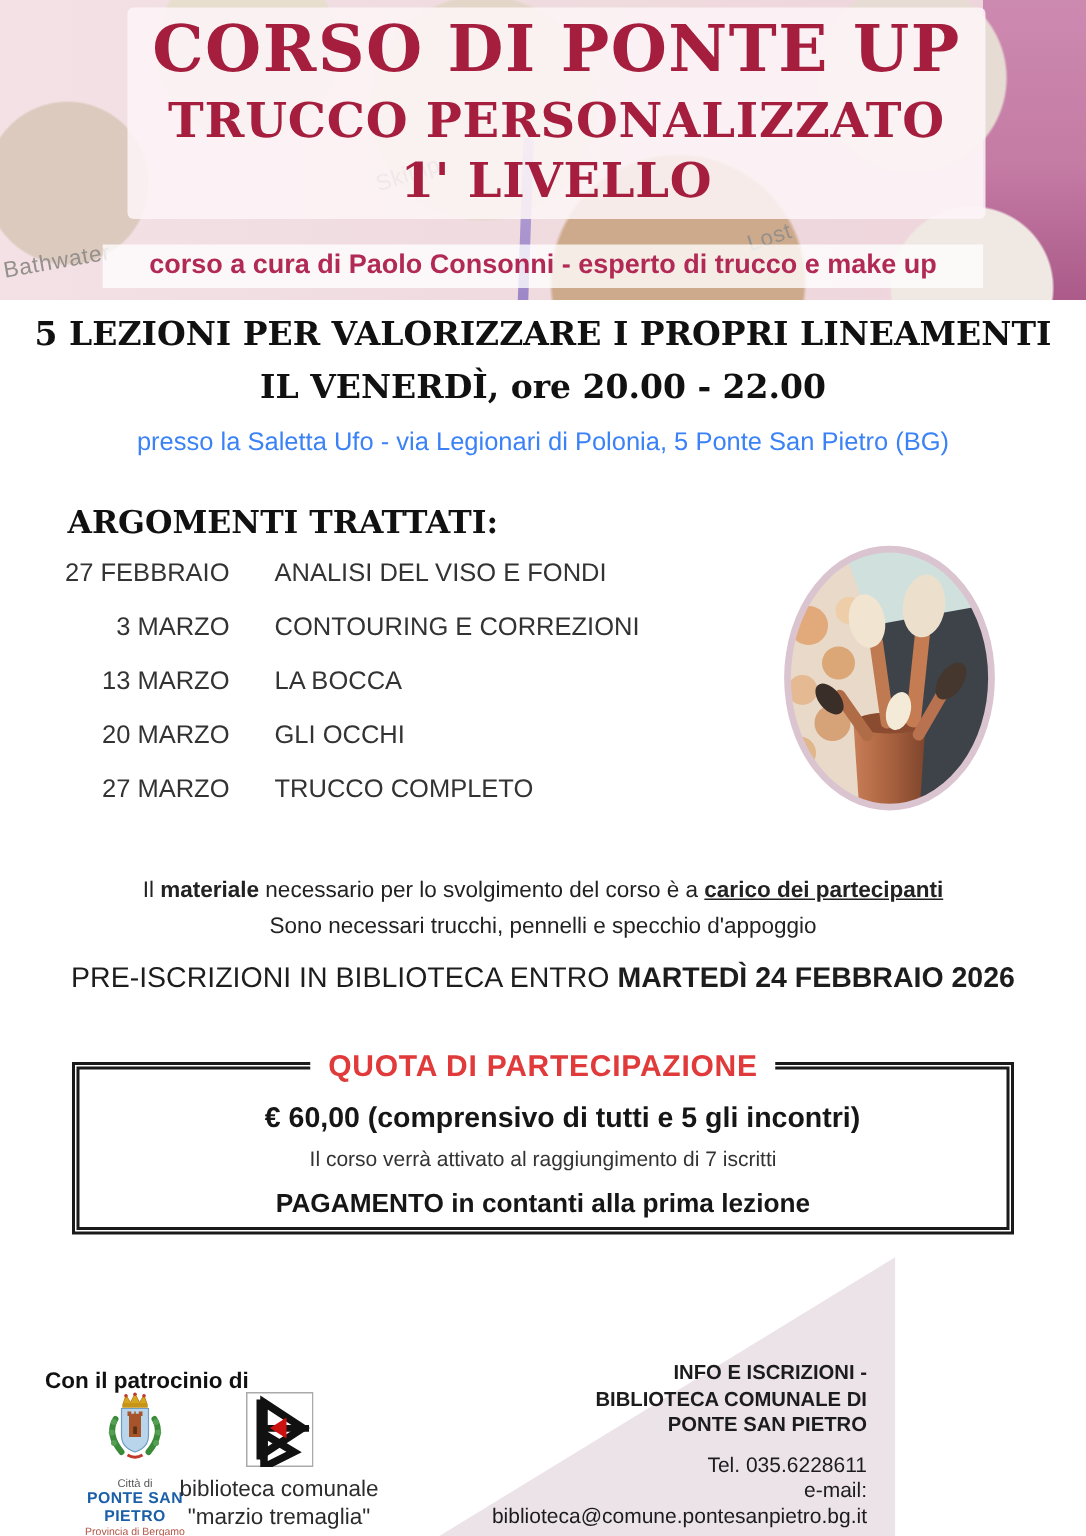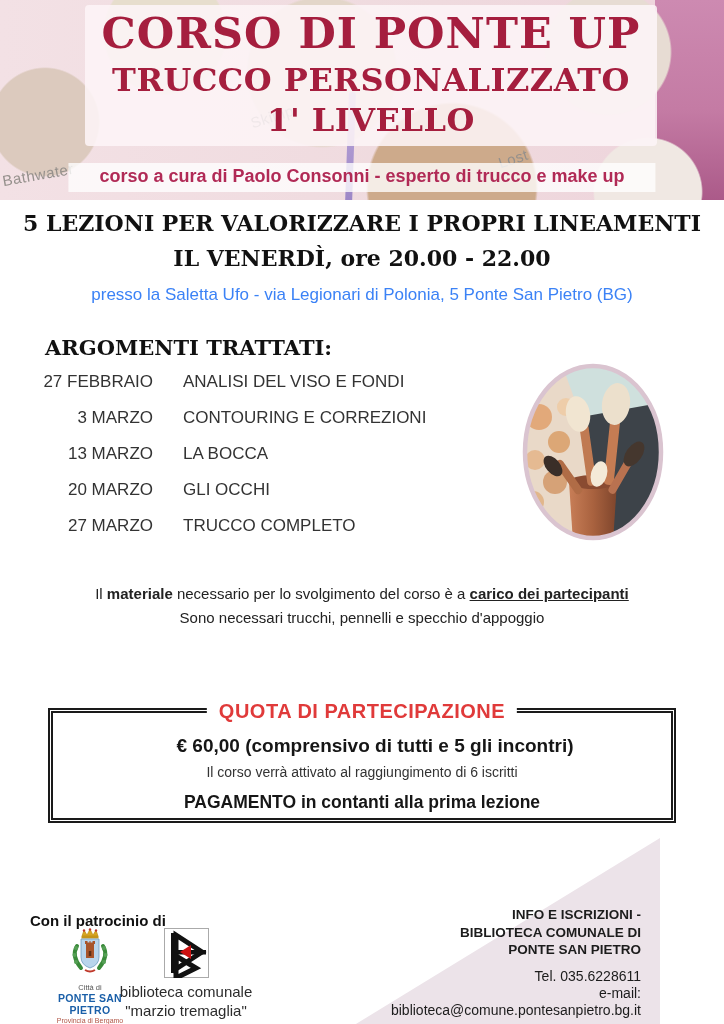--- a/index.html
+++ b/index.html
@@ -71,21 +71,21 @@
   }
   .quota-title{
     position:absolute;left:50%;top:0;transform:translate(-50%,-55%);
     background:#ffffff;padding:0 12px;white-space:nowrap;
     font-size:20px;font-weight:bold;color:#e03a3a;letter-spacing:.5px;
   }
   .quota-price{margin-top:22px;font-size:19px;font-weight:bold;color:#161616;margin-left:26px;}
   .quota-activation{margin-top:7px;font-size:14px;color:#333;}
   .quota-payment{margin-top:12px;font-size:17.5px;font-weight:bold;color:#161616;}
   
-  .footer{position:absolute;left:0;top:824px;width:660px;height:200px;}
+  .footer{position:absolute;left:0;top:824px;width:597px;height:200px;}
   .pink-triangle{position:absolute;right:0;bottom:0;width:724px;height:200px;
     background:#ece3e9;clip-path:polygon(100% 7%,100% 100%,58% 100%);}
   .patrocinio{position:absolute;left:30px;top:88px;font-size:15px;font-weight:bold;color:#111;}
   .emblem{position:absolute;left:36px;top:104px;width:108px;text-align:center;}
   .emblem .citta{font-size:7.5px;color:#555;margin-top:1px;}
   .emblem .psp{font-size:10.5px;font-weight:bold;color:#1a5fa8;letter-spacing:.3px;}
   .emblem .prov{font-size:7px;color:#b05545;margin-top:1px;}
   .library{position:absolute;left:118px;top:104px;width:136px;text-align:center;}
   .library .lib-line{font-size:15px;color:#2c2c2c;line-height:19px;}
   .info-block{position:absolute;right:19px;top:82px;width:330px;text-align:right;color:#1c1c1c;}
@@ -175,25 +175,26 @@
       </g>
       <ellipse cx="72" cy="90" rx="68" ry="86" fill="none" stroke="#dac4d0" stroke-width="4.5"></ellipse>
     </svg>
   </div>
 
   <div class="material">
     <div><span>Il </span><b>materiale</b><span> necessario per lo svolgimento del corso è a </span><span class="bu">carico dei partecipanti</span></div>
     <div>Sono necessari trucchi, pennelli e specchio d'appoggio</div>
   </div>
 
+  <div class="preiscrizioni"><span>PRE-ISCRIZIONI IN BIBLIOTECA ENTRO </span><b>MARTEDÌ 24 FEBBRAIO 2026</b></div>
 
   <div class="quota-box">
     <div class="quota-title">QUOTA DI PARTECIPAZIONE</div>
     <div class="quota-price">€ 60,00 (comprensivo di tutti e 5 gli incontri)</div>
-    <div class="quota-activation">Il corso verrà attivato al raggiungimento di 6 iscritti</div>
+    <div class="quota-activation">Il corso verrà attivato al raggiungimento di 7 iscritti</div>
     <div class="quota-payment">PAGAMENTO in contanti alla prima lezione</div>
   </div>
 
   <div class="footer">
     <div class="pink-triangle"></div>
 
     <div class="patrocinio">Con il patrocinio di</div>
 
     <div class="emblem">
       <svg width="54" height="50" viewBox="0 0 54 50">

